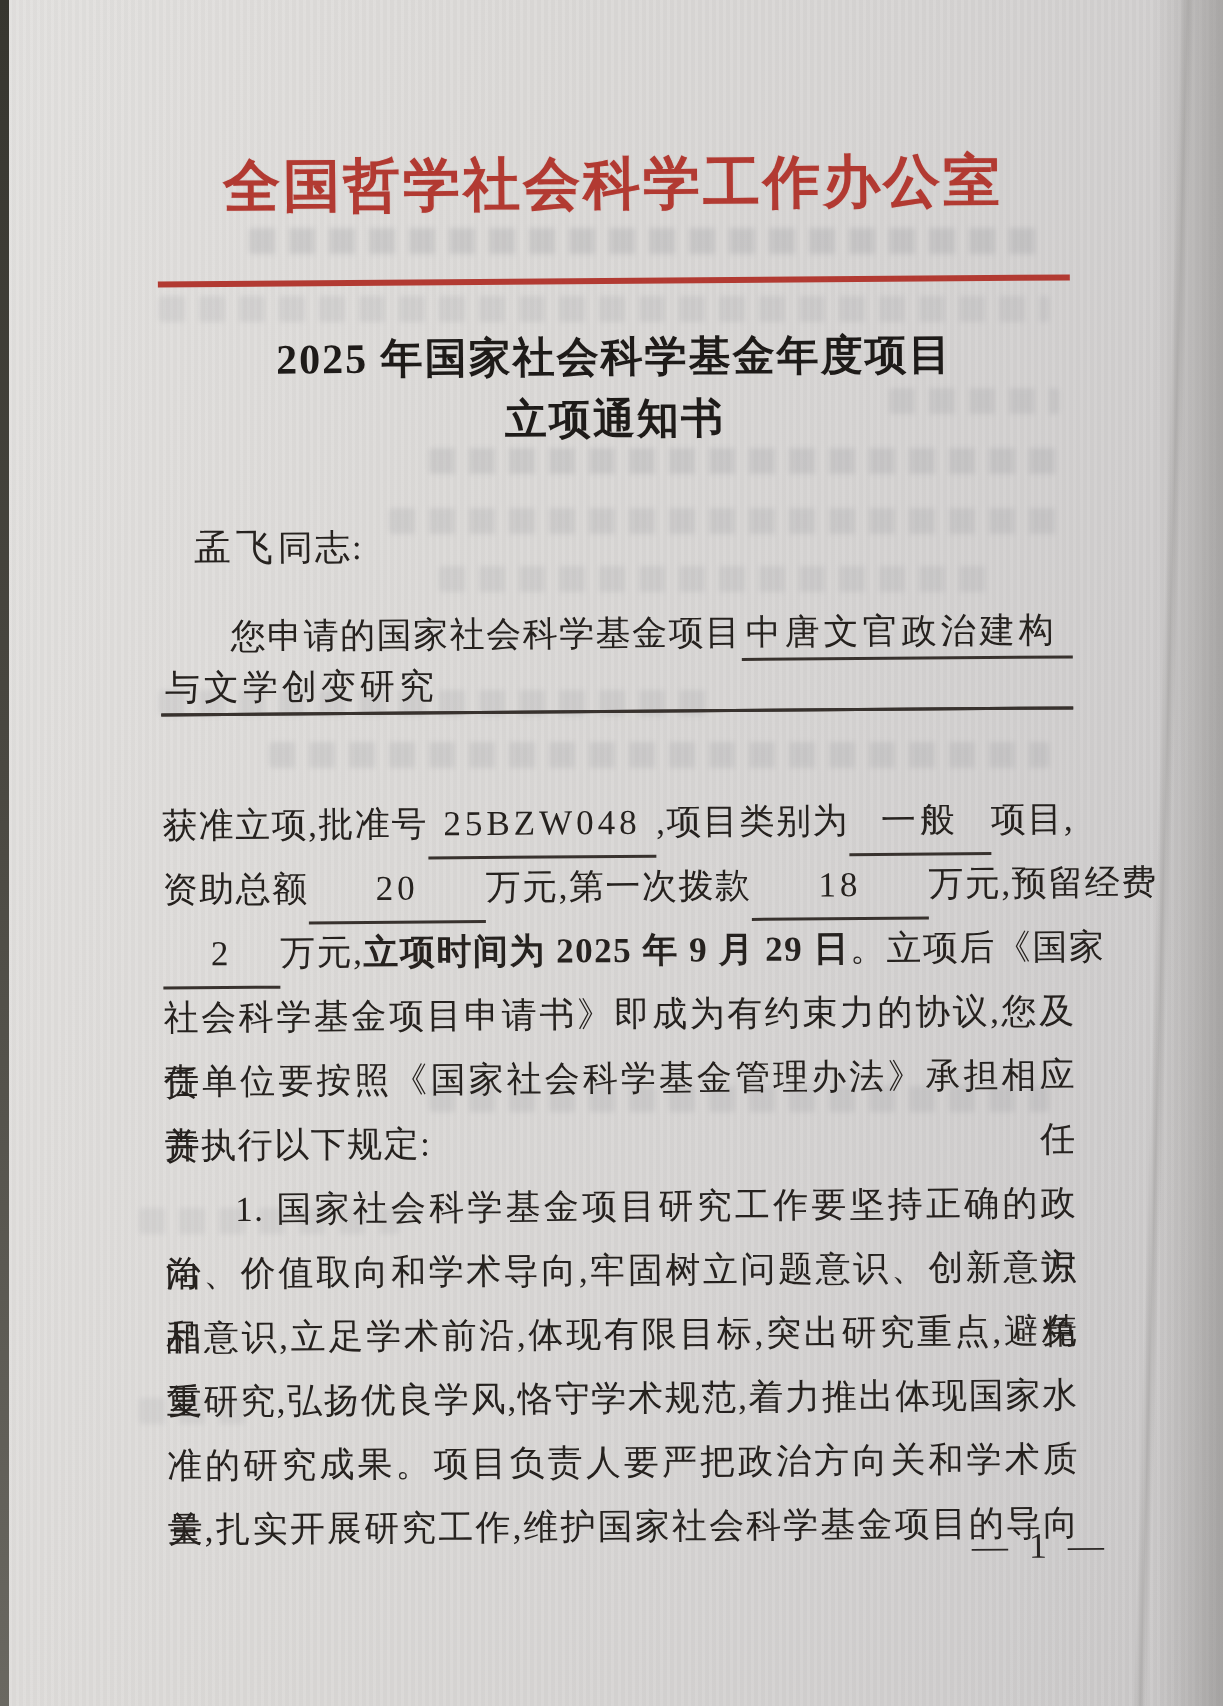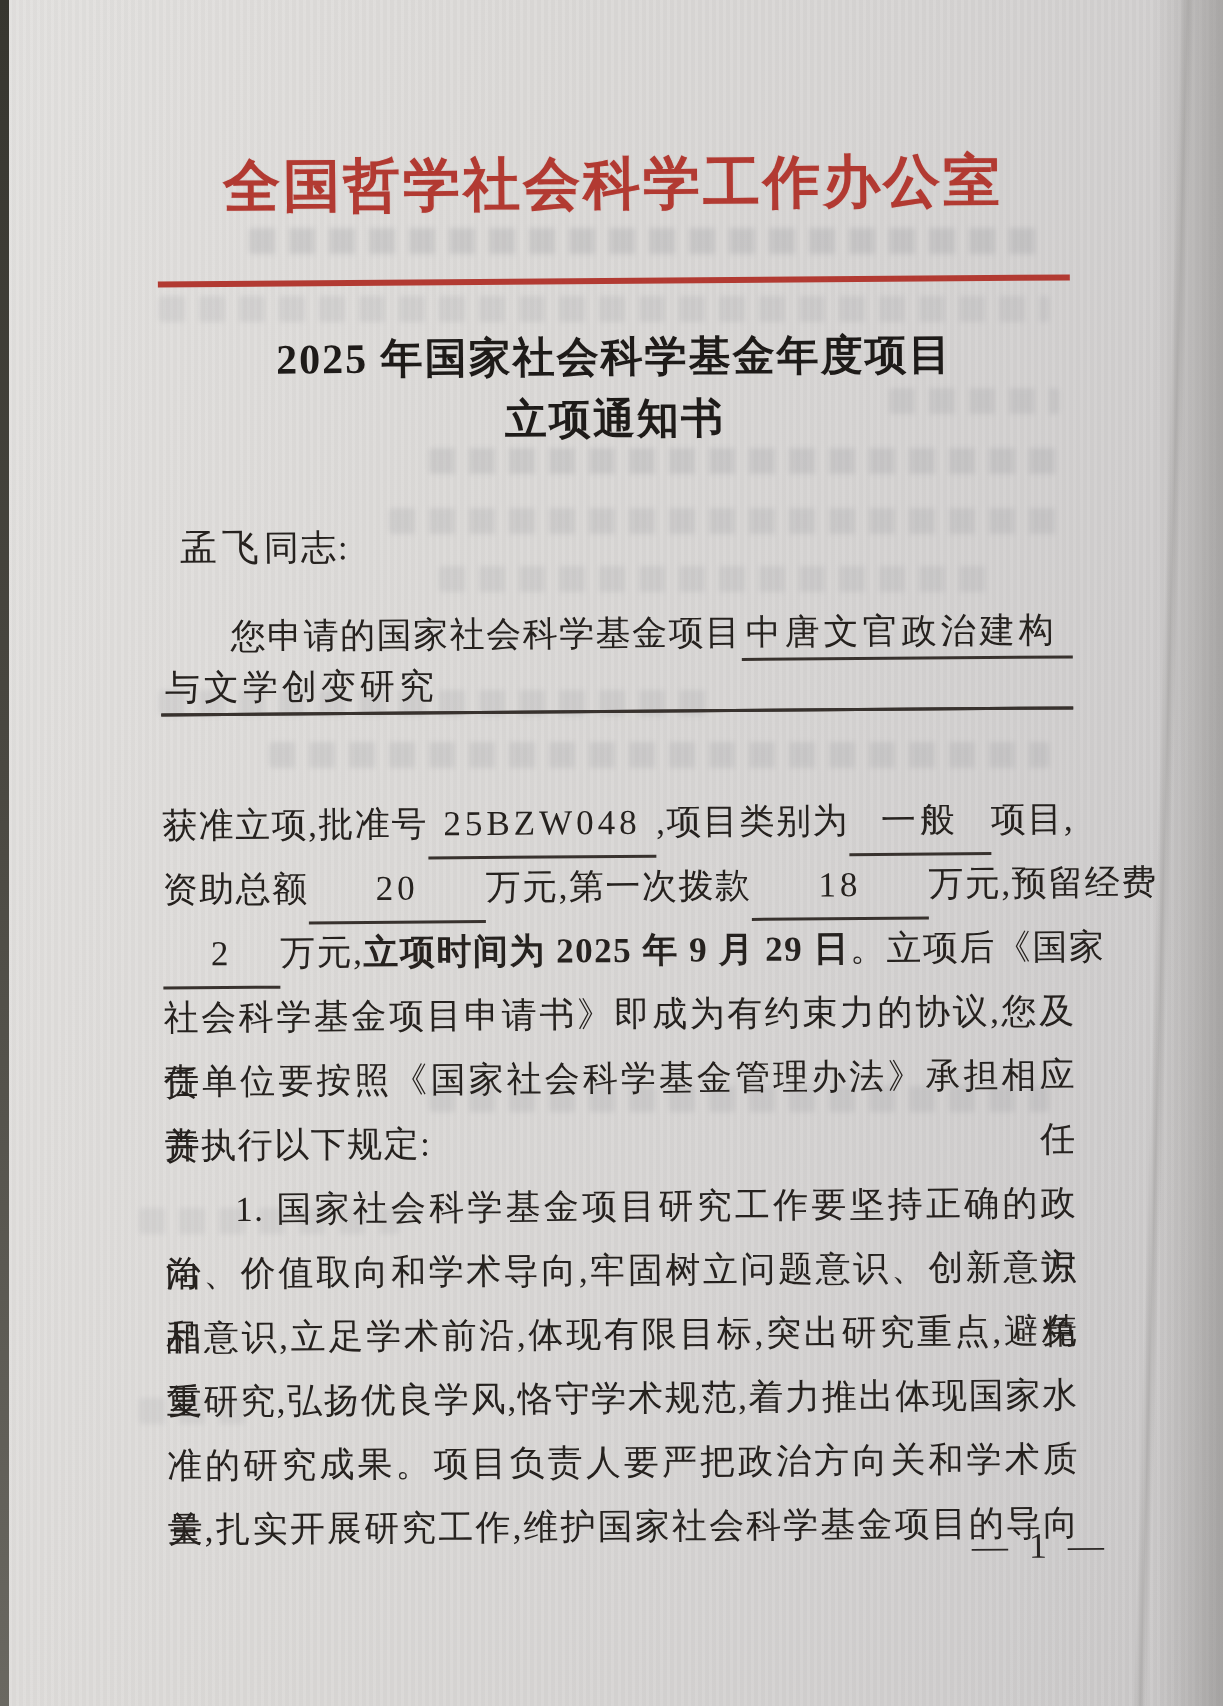--- a/index.html
+++ b/index.html
@@ -49,21 +49,21 @@
   }
   .red-rule{height:6px;margin-top:55px;}
   .doc-title{
     text-align:center;font-weight:700;color:#1e1b19;
     font-size:42px;letter-spacing:2px;line-height:62px;
   }
   .doc-title.first{margin-top:42px;}
   .salutation{
     margin-top:70px;font-size:35px;color:#26221f;display:flex;align-items:baseline;
   }
-  .salutation .name{margin-left:20px;font-size:37px;letter-spacing:5px;}
+  .salutation .name{margin-left:34px;font-size:37px;letter-spacing:5px;}
   .salutation .suffix{letter-spacing:2px;}
   .lines{margin-top:38px;color:#26221f;font-size:35px;}
   .line{position:relative;letter-spacing:1.5px;}
   .line.tight{height:51px;line-height:51px;}
   .line.normal{height:64px;line-height:64px;}
   .line.gap{margin-top:30px;}
   .line.flex{display:flex;align-items:baseline;white-space:pre;}
   .line.justified{text-align:justify;text-align-last:justify;white-space:normal;}
   .line .seg{white-space:pre;}
   .line .blank{

